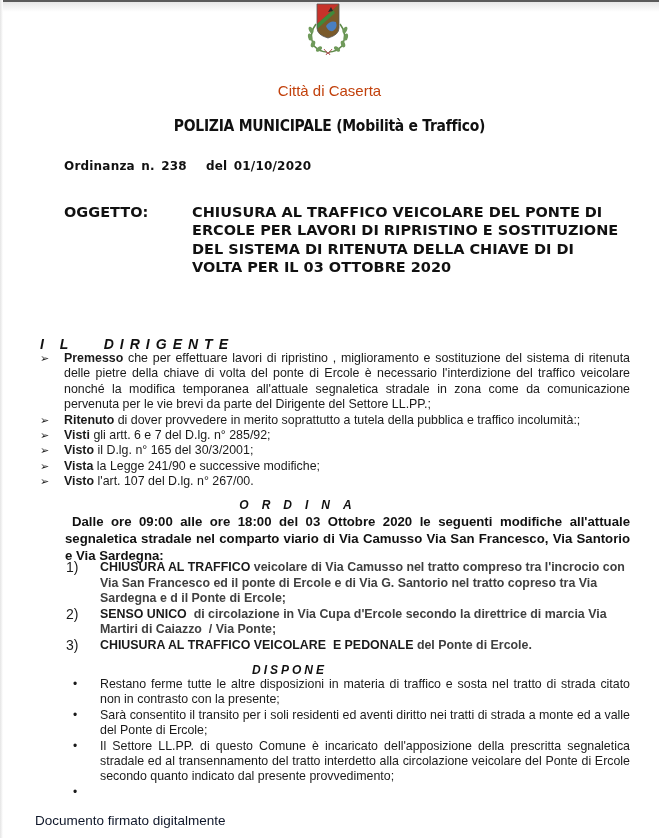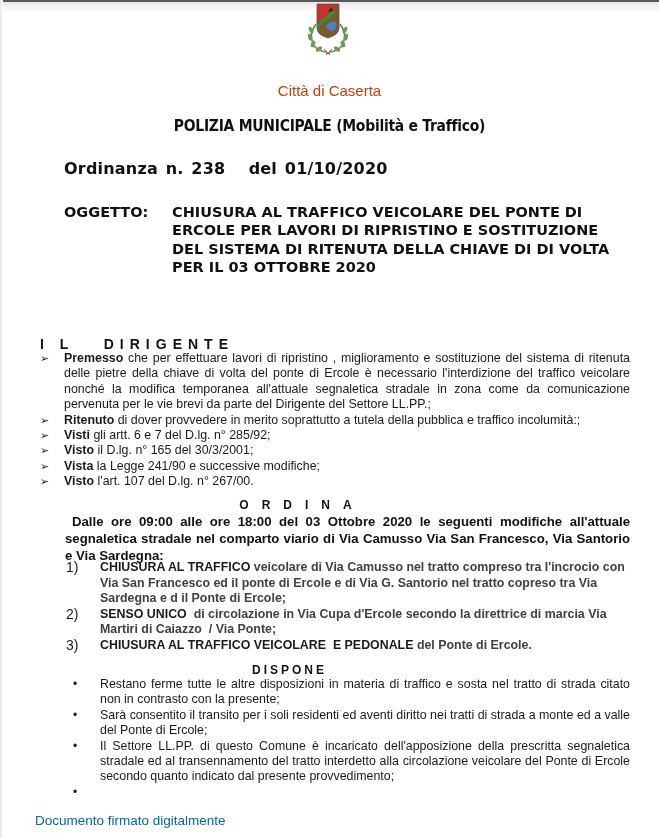--- a/index.html
+++ b/index.html
@@ -55,43 +55,45 @@
       font-size: 15px;
       font-weight: bold;
       font-family: "DejaVu Sans", sans-serif;
       letter-spacing: -0.3px;
       transform: scaleX(0.93);
     }
     .ordinanza {
       position: absolute;
       left: 64px;
       top: 159px;
-      font-size: 16px;
+      font-size: 12px;
       font-weight: bold;
       font-family: "DejaVu Sans", sans-serif;
       letter-spacing: 0.2px;
       word-spacing: 2px;
     }
     .oggetto {
       position: absolute;
       left: 64px; top: 203px;
       width: 560px;
       font-family: "DejaVu Sans", sans-serif;
       font-weight: bold;
       font-size: 14.5px;
       line-height: 18.3px;
       display: flex;
+      gap: 20px;
     }
     .oggetto-label { width: 108px; flex: none; }
     .oggetto-text { width: 440px; }
     .section-head {
       position: absolute;
       font-weight: bold;
       font-size: 13px;
       letter-spacing: 5px;
+      font-style: italic;
     }
     .dirigente-head { left: 40px; top: 336px; font-size: 14px; letter-spacing: 6px; }
     .body-text {
       font-family: "Liberation Sans", sans-serif;
       font-size: 12.4px;
       line-height: 15.4px;
       color: #1a1a1a;
     }
     .premesse {
       position: absolute;
@@ -159,21 +161,21 @@
     }
     .dispone-list li .dot {
       position: absolute;
       left: 7px; top: 0;
       font-size: 12px;
     }
     .signed {
       position: absolute;
       left: 35px; top: 813px;
       font-size: 13.5px;
-      color: #0369a1;
+      color: #0f172a;
     }
     b { font-weight: bold; }
   </style>
 </head>
 <body>
 
 <div class="top-bar"></div>
 <div class="top-shade"></div>
 <div class="left-edge"></div>
 

